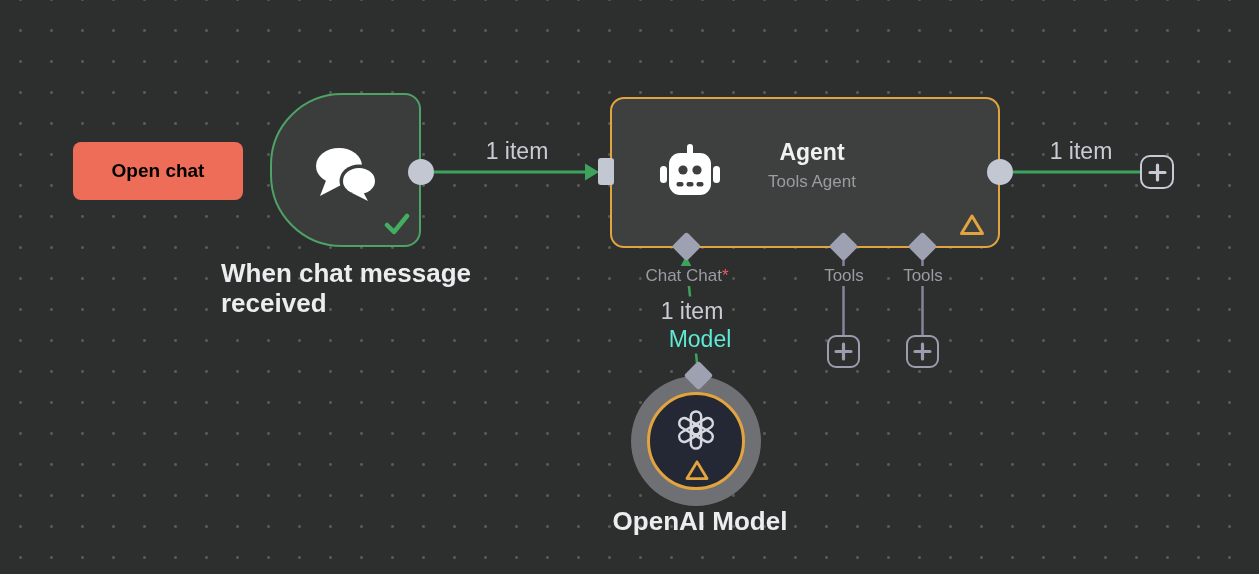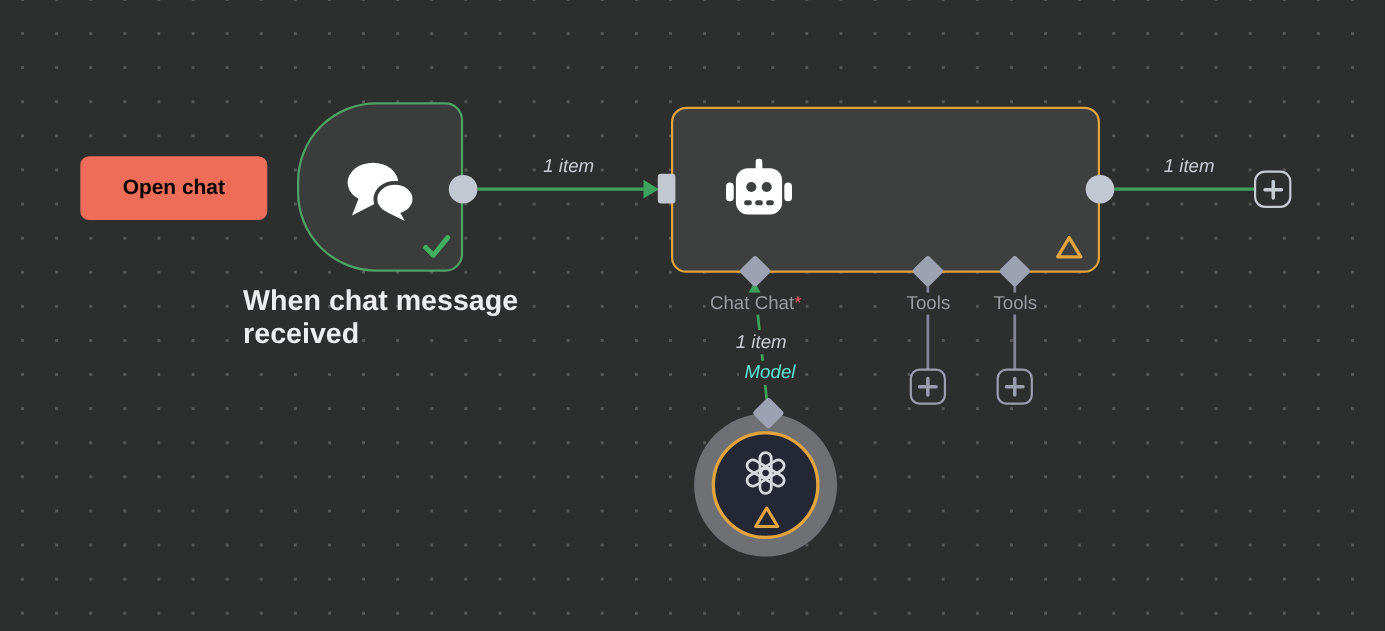--- a/index.html
+++ b/index.html
@@ -52,21 +52,21 @@
     background:#c3c7d2;z-index:3;cursor:crosshair;
   }
   .diamond{
     width:21px;height:21px;background:#9da1b2;border-radius:3px;
     transform:rotate(45deg);z-index:3;cursor:crosshair;
   }
   
   .edge-label{
     transform:translate(-50%,-50%);
     background:#2d2e2e;padding:1px 5px;white-space:nowrap;
-    font-size:17px;color:#caccd3;z-index:4;font-style:italic;
+    font-size:23px;color:#caccd3;z-index:4;
   }
   .port-label{
     transform:translateX(-50%);
     background:#2d2e2e;padding:0 4px;white-space:nowrap;
     font-size:17px;color:#9b9ba1;z-index:4;
   }
   .port-label .req{color:#ee5c63;}
   .muted{color:#5eead4;}
   .node-label{
     transform:translateX(-50%);text-align:left;
@@ -146,20 +146,24 @@
       <rect x="30" y="0" width="6" height="13" rx="3" fill="#ffffff"></rect>
       <rect x="12" y="9" width="42" height="42" rx="11" fill="#ffffff"></rect>
       <rect x="3" y="22" width="7" height="17" rx="3.5" fill="#ffffff"></rect>
       <rect x="56" y="22" width="7" height="17" rx="3.5" fill="#ffffff"></rect>
       <circle cx="26" cy="26" r="4.6" fill="#3e3f3f"></circle>
       <circle cx="40" cy="26" r="4.6" fill="#3e3f3f"></circle>
       <rect x="19.5" y="38" width="7" height="4.5" rx="2" fill="#3e3f3f"></rect>
       <rect x="29.5" y="38" width="7" height="4.5" rx="2" fill="#3e3f3f"></rect>
       <rect x="39.5" y="38" width="7" height="4.5" rx="2" fill="#3e3f3f"></rect>
     </svg>
+    <div class="agent-texts">
+      <div class="agent-title">Agent</div>
+      <div class="agent-subtitle">Tools Agent</div>
+    </div>
     <svg class="icon abs" style="right:13px;bottom:10px;" width="26" height="23" viewBox="0 0 26 23">
       <path d="M13 3 L23.5 20.5 L2.5 20.5 Z" fill="none" stroke="#e2a43e" stroke-width="3" stroke-linejoin="round"></path>
     </svg>
   </div>
   <div class="abs conn-square"></div>
   <div class="abs conn-circle" style="left:987px;top:159px;"></div>
 
   <div class="abs diamond" style="left:675.5px;top:235.5px;"></div>
   <div class="abs diamond" style="left:833px;top:235.5px;"></div>
   <div class="abs diamond" style="left:912px;top:235.5px;"></div>
@@ -202,14 +206,15 @@
         <rect x="16.6" y="2.5" width="10.8" height="24" rx="5.4" transform="rotate(180 22 22)"></rect>
         <rect x="16.6" y="2.5" width="10.8" height="24" rx="5.4" transform="rotate(240 22 22)"></rect>
         <rect x="16.6" y="2.5" width="10.8" height="24" rx="5.4" transform="rotate(300 22 22)"></rect>
       </g>
     </svg>
     <svg class="icon abs" style="left:34px;top:64px;" width="26" height="22" viewBox="0 0 26 23">
       <path d="M13 3 L23.5 20.5 L2.5 20.5 Z" fill="none" stroke="#e2a43e" stroke-width="3" stroke-linejoin="round"></path>
     </svg>
   </div>
   <div class="abs diamond" style="left:687.5px;top:364.5px;"></div>
+  <div class="abs node-label" style="left:700px;top:506px;">OpenAI Model</div>
 
 </div>
 
 </body></html>

